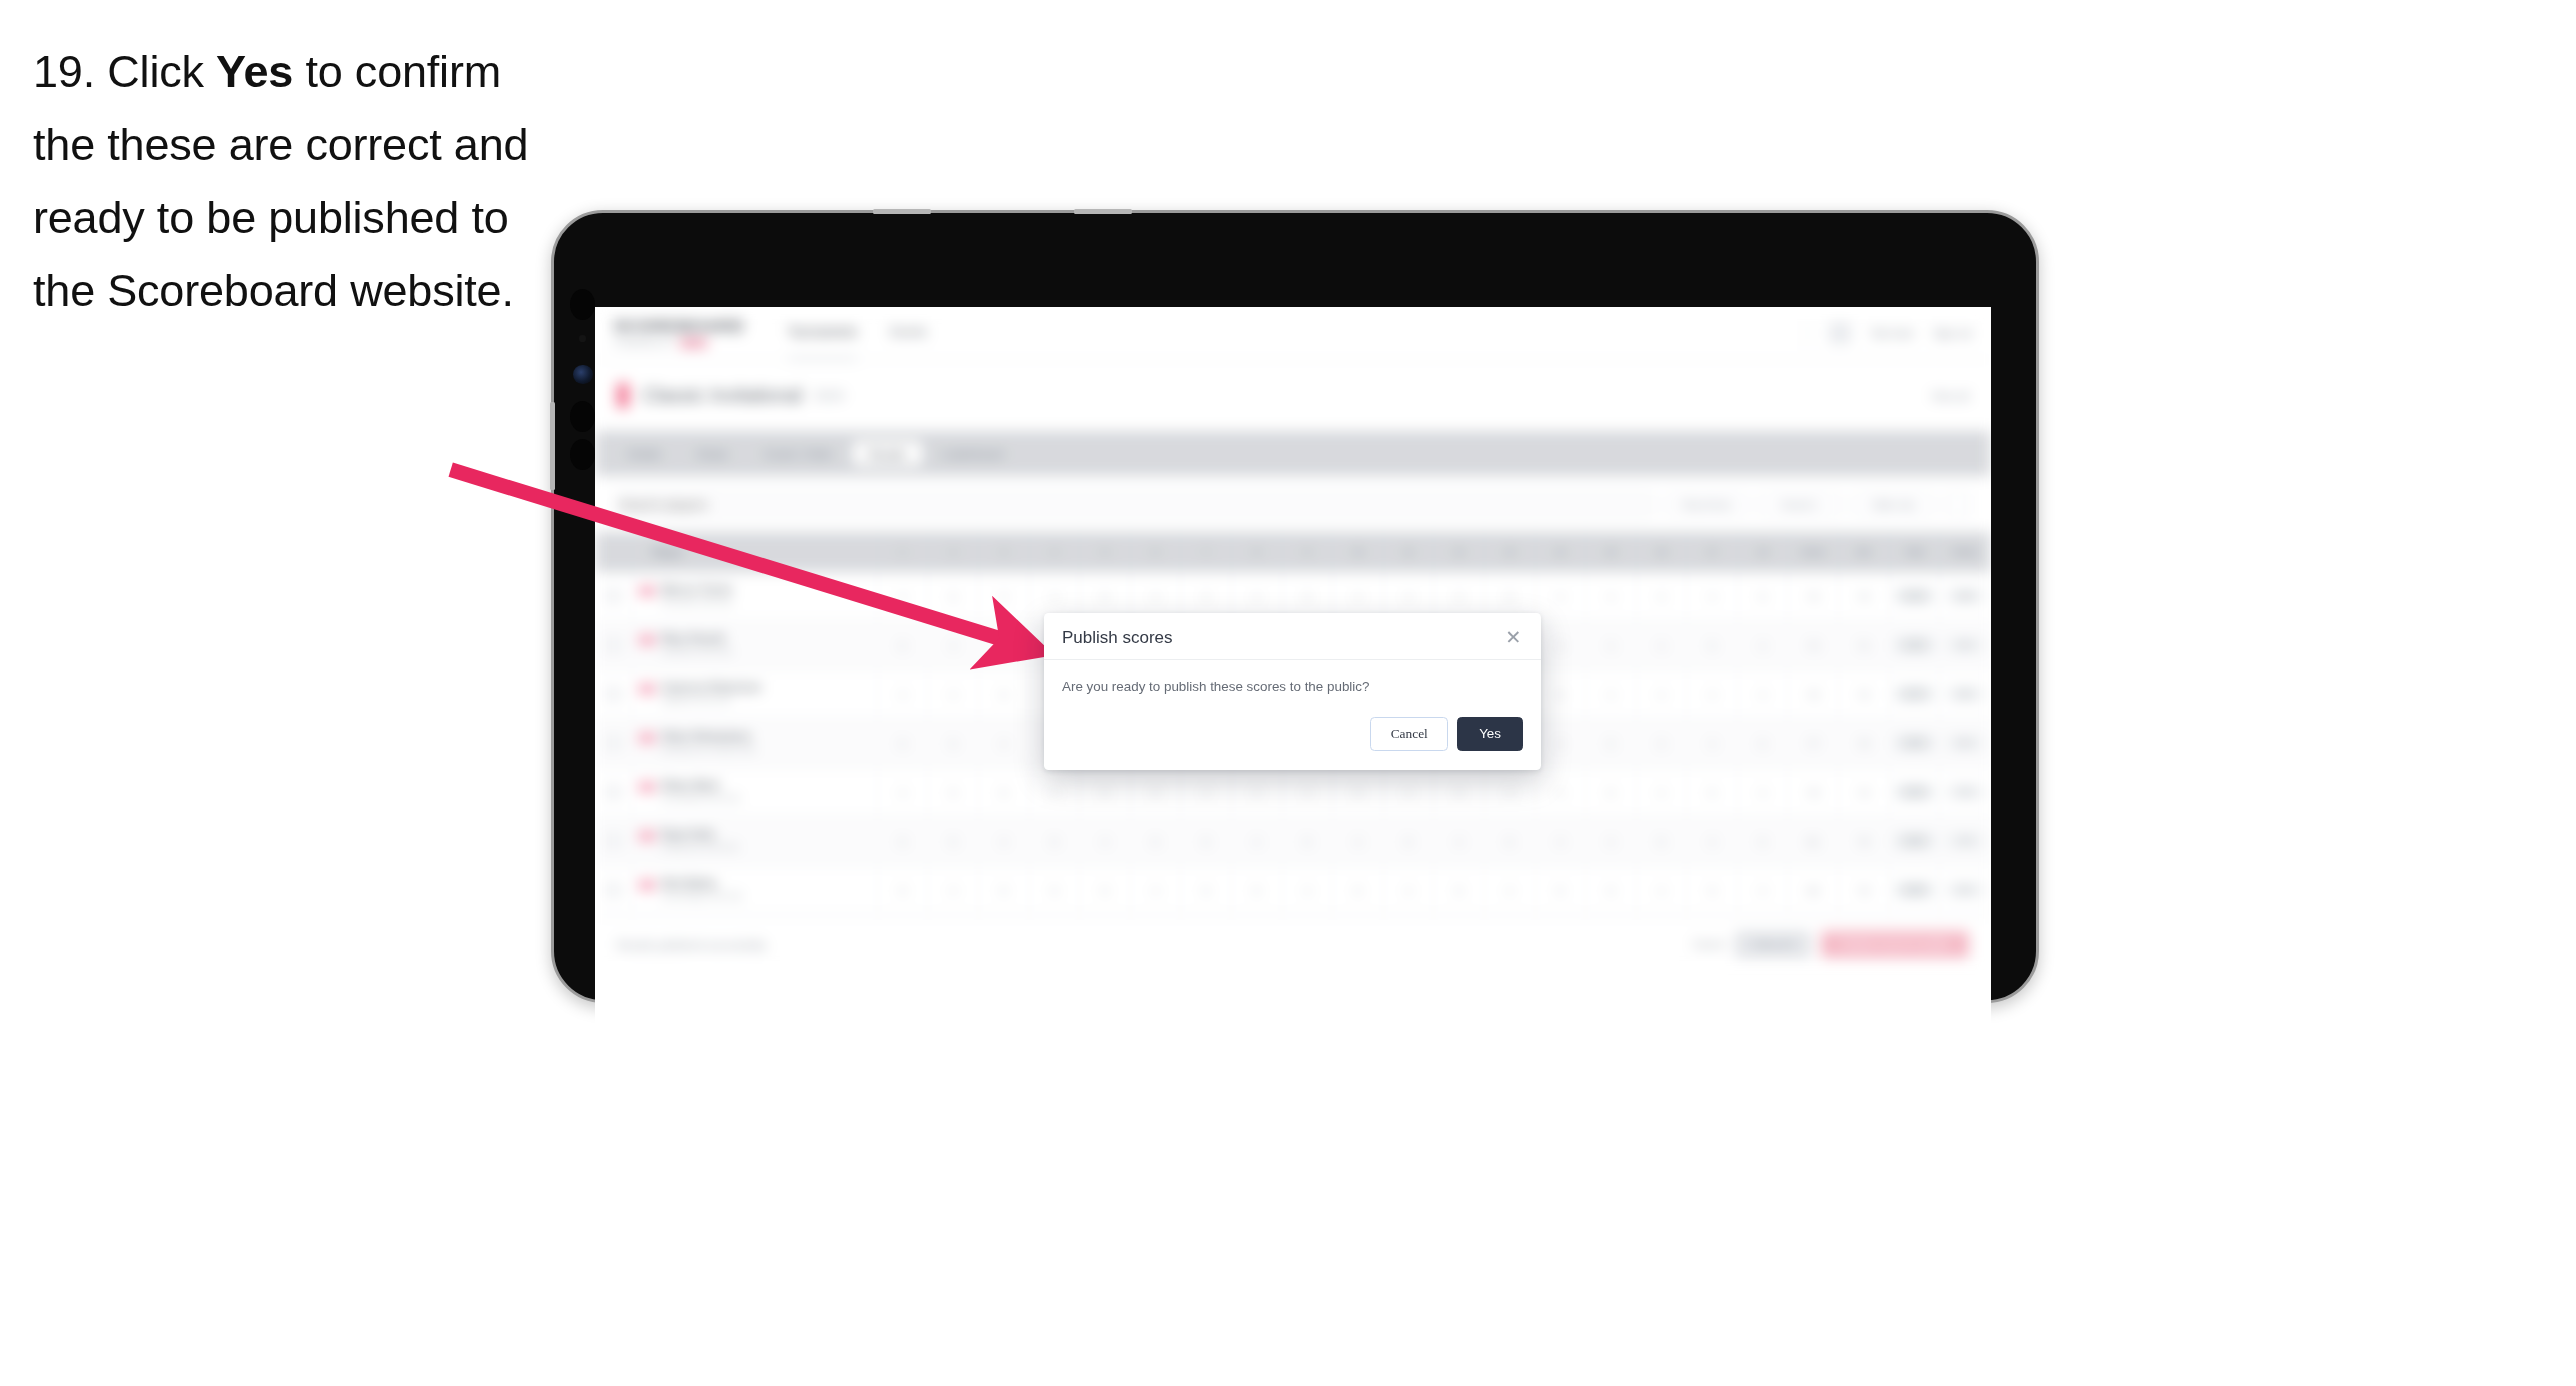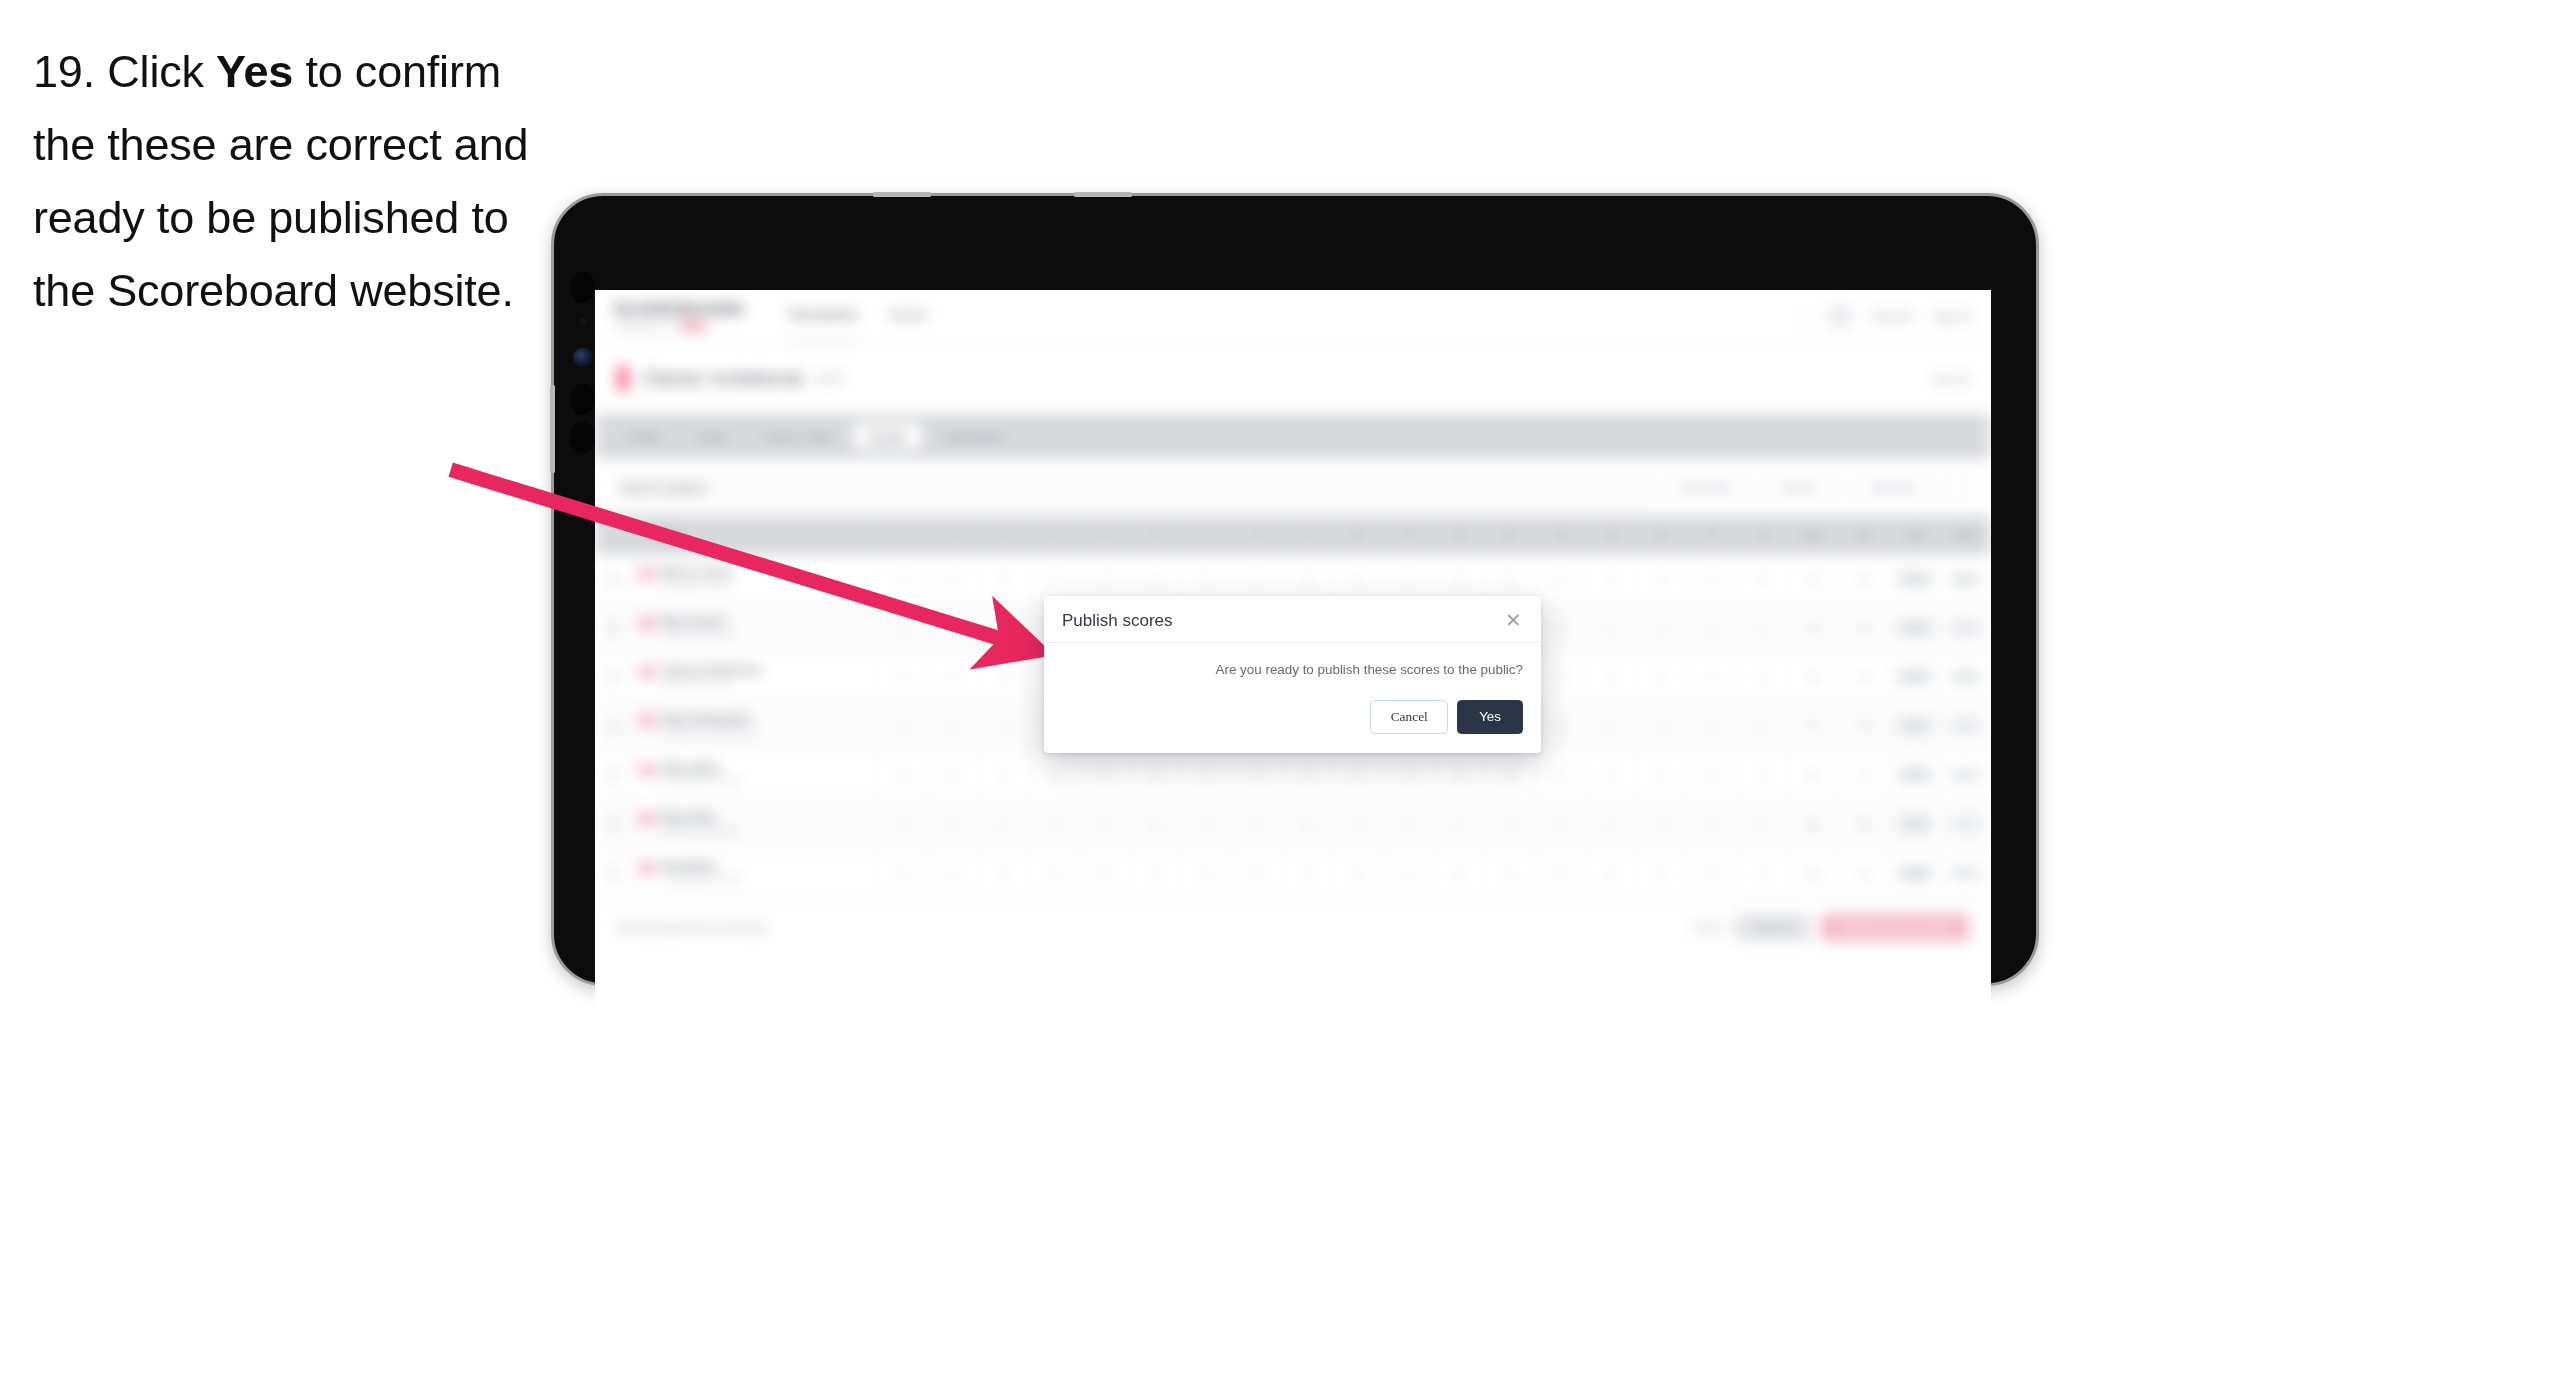--- a/index.html
+++ b/index.html
@@ -36,21 +36,21 @@
     position: absolute;
     left: 0; top: 0;
     width: 2576px; height: 1386px;
     pointer-events: none;
   }
 
   
   #tablet {
     position: absolute;
     left: 551px;
-    top: 193px;
+    top: 210px;
     width: 1488px;
     height: 793px;
     background: #0c0c0c;
     border-radius: 52px;
     border: 3.7px solid #9b9b9b;
     box-sizing: border-box;
     box-shadow: 0 4.5px 16.3px rgba(0,0,0,0.22);
   }
   
   .nub {
@@ -357,21 +357,20 @@
     line-height: 1;
     color: #9aa0a9;
     cursor: pointer;
     padding: 0 1.5px;
     font-weight: 300;
   }
   .modal-body {
     padding: 19.3px 18px 4.5px 18px;
     font-size: 13.4px;
     color: #656b75;
-    text-align: right;
   }
   .modal-foot {
     display: flex;
     justify-content: flex-end;
     gap: 9px;
     padding: 18px 18px 19.3px 18px;
   }
   .btn-cancel {
     background: #ffffff;
     border: 0.7px solid #c9d8ee;

